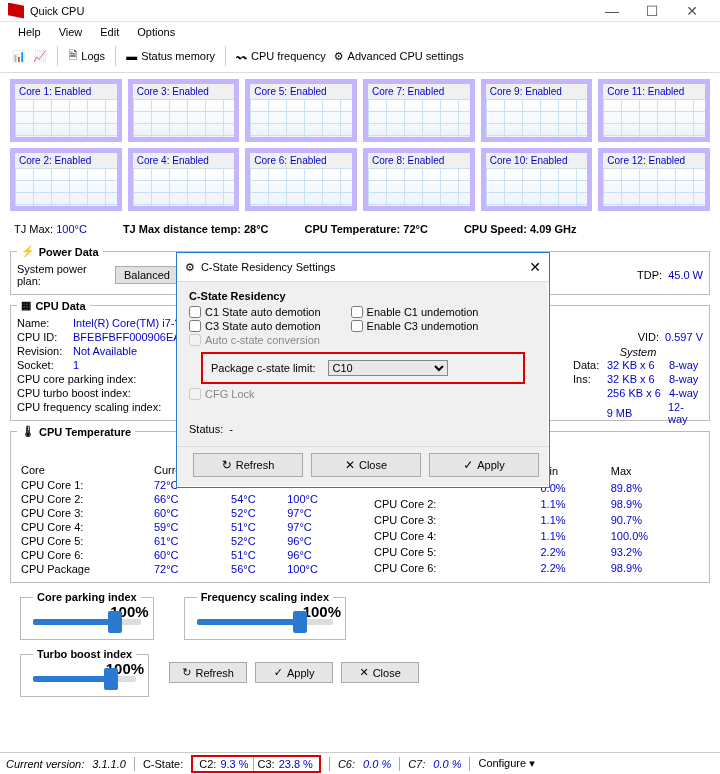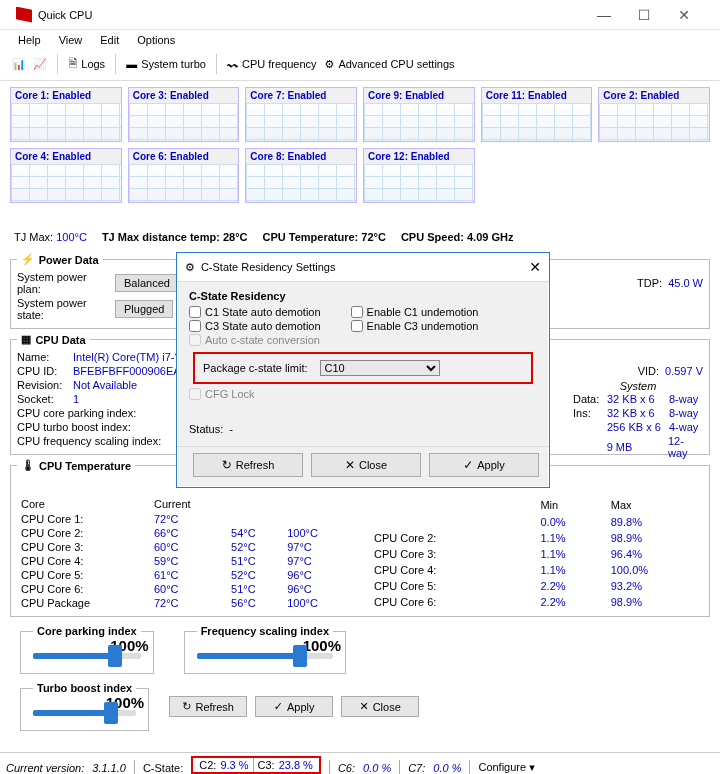--- a/index.html
+++ b/index.html
@@ -1,41 +1,41 @@
 <!DOCTYPE html>
 <html><head>
 <meta charset="utf-8">
 <style>
 * { box-sizing: border-box; margin: 0; padding: 0; font-family: "Segoe UI", Tahoma, sans-serif; font-size: 11px; }
 body { background: #fff; width: 720px; height: 774px; overflow: hidden; position: relative; color: #000; }
 
 
-.titlebar { height: 30px; display: flex; align-items: center; padding: 0 16px; border-bottom: 1px solid #e5e5e5; }
+.titlebar { height: 22px; display: flex; align-items: center; padding: 0 8px; border-bottom: 1px solid #e5e5e5; }
 .titlebar .icon { width: 16px; height: 16px; background: #c00; clip-path: polygon(0 0,100% 20%,100% 100%,0 80%); margin-right: 6px; }
 .titlebar .ttl { flex: 1; }
 .winbtn { width: 40px; text-align: center; color: #555; font-size: 14px; }
 
 
 .menubar { display: flex; gap: 18px; padding: 4px 18px 6px; }
 .menubar span { }
 
 
 .toolbar { display: flex; align-items: center; gap: 8px; padding: 2px 12px 6px; border-bottom: 1px solid #ddd; }
 .tbsep { width:1px; height:20px; background:#ccc; margin:0 2px;}
 .toolbar .tbitem { display:flex; align-items:center; gap:4px;}
 
 
 .coregrid { display: grid; grid-template-columns: repeat(6,1fr); gap: 6px; padding: 6px 10px; }
-.coretile { border:1px solid #c4b5fd;font-weight:bold; }
+.coretile { border:5px solid #c4b5fd; }
 .coretile .ch { background:#f0f0f0; color:#0000cc; padding:2px 4px; font-size:10px;}
 .coretile .cg { height:38px; background:linear-gradient(#fff,#eef4fb); position:relative;}
 .coretile .cg::before{content:"";position:absolute;inset:0;background-image:linear-gradient(#c9dff2 1px,transparent 1px),linear-gradient(90deg,#c9dff2 1px,transparent 1px);background-size:18px 12px;}
 
 
-.infoline { display:flex; gap:15px; padding:6px 14px; align-items:flex-start;margin-top:16px;}
+.infoline { display:flex; gap:36px; padding:6px 14px; align-items:flex-start;}
 .infoline b{font-weight:600;}
 .bluev{color:#0000cc;}
 
 
 fieldset { border:1px solid #bbb; margin:4px 10px; position:relative; padding:4px 6px 6px;}
 legend { font-weight:600; padding:0 4px; display:flex; align-items:center; gap:4px;}
 .row { display:flex; align-items:center; gap:6px; padding:1px 0; font-size:11px;}
 .lbl { width:92px;}
 .btn { border:1px solid #adadad; background:#e1e1e1; padding:2px 8px; font-size:11px;}
 .link { color:#0000cc;}
@@ -48,36 +48,36 @@
 .temp-table td { padding:1px 4px;}
 
 
 fieldset.slider { padding:10px 12px 14px;}
 .track { position:relative; height:6px; background:#ddd; border-radius:2px; margin-top:6px;}
 .fill { position:absolute; height:6px; background:#2a7ad1; border-radius:2px; left:0;}
 .thumb { position:absolute; width:14px; height:22px; background:#2a7ad1; border-radius:2px; top:-8px; transform:translateX(-50%);}
 .slider .val { position:absolute; right:4px; top:0px; font-size:15px; font-weight:600;}
 
 
-.statusbar { position:absolute; bottom:0; left:0; right:0; border-top:1px solid #ccc; height:22px; display:flex; align-items:flex-end; gap:8px; padding:0 6px; font-style:italic;}
+.statusbar { position:absolute; bottom:0; left:0; right:0; border-top:1px solid #ccc; height:22px; display:flex; align-items:center; gap:8px; padding:0 6px; font-style:italic;}
 .statusbar .sep{width:1px;height:14px;background:#aaa;}
 .statusbar .cst{font-style:normal;}
 .mark{border:2px solid #d00; padding:0 6px; display:inline-flex; align-items:center; gap:4px; height:18px; font-style:normal;}
 
 
 .modal { position:absolute; left:176px; top:252px; width:374px; border:1px solid #2a7ad1; background:#f0f0f0; box-shadow:0 0 0 1px #fff inset;}
 .modal .mtitle { background:#fff; display:flex; align-items:center; padding:6px 8px; gap:6px; border-bottom:1px solid #ddd;}
 .modal .mtitle .cls { margin-left:auto; font-size:14px;}
 .modal .mbody { padding:8px 12px 10px;}
 .modal .grp { font-weight:600; margin-bottom:4px;}
 .modal .cbrow { display:flex; gap:30px; margin:2px 0;}
 .modal label { display:flex; align-items:center; gap:4px; font-size:11px;}
 .modal input[type=checkbox]{width:12px;height:12px;}
 .modal .dis { color:#888;}
-.modal .pkg { border:2px solid #d00; padding:6px 8px; margin:6px 4px 4px; display:flex; align-items:center; gap:12px;}
+.modal .pkg { border:2px solid #d00; padding:6px 8px; margin:6px 12px 4px; display:flex; align-items:center; gap:12px;}
 .modal select { width:120px; font-size:11px; border:1px solid #888; background:#e8e8e8;}
 .modal .mbtns { display:flex; gap:8px; padding:6px 10px 10px; justify-content:flex-end; border-top:1px solid #ddd;}
 .modal .mbtn { flex:1; max-width:110px; border:1px solid #aaa; background:#e6e6e6; padding:4px 6px; display:flex; align-items:center; justify-content:center; gap:4px;}
 .modal .mbtn .ic{font-size:12px;}
 
 .bbtn { border:1px solid #aaa; background:#e6e6e6; padding:3px 10px; display:inline-flex; align-items:center; gap:4px; min-width:78px; justify-content:center;}
 
 .cache{ position:absolute; font-size:11px;}
 .cache .h{font-style:italic; text-align:center;}
 </style>
@@ -98,36 +98,40 @@
   <span>Edit</span>
   <span>Options</span>
 </div>
 
 <div class="toolbar">
   <span class="tbitem">📊</span>
   <span class="tbitem">📈</span>
   <span class="tbsep"></span>
   <span class="tbitem">🗎 <span>Logs</span></span>
   <span class="tbsep"></span>
-  <span class="tbitem">▬ <span>System turbo</span></span>
+  <span class="tbitem">▬ <span>Status memory</span></span>
   <span class="tbsep"></span>
   <span class="tbitem">〰 <span>CPU frequency</span></span>
   <span class="tbitem">⚙ <span>Advanced CPU settings</span></span>
 </div>
 
 <div class="coregrid" id="coregrid">
     <div class="coretile">
       <div class="ch">Core 1: Enabled</div>
       <div class="cg"></div>
     </div>
     <div class="coretile">
       <div class="ch">Core 3: Enabled</div>
       <div class="cg"></div>
     </div>
     <div class="coretile">
+      <div class="ch">Core 5: Enabled</div>
+      <div class="cg"></div>
+    </div>
+    <div class="coretile">
       <div class="ch">Core 7: Enabled</div>
       <div class="cg"></div>
     </div>
     <div class="coretile">
       <div class="ch">Core 9: Enabled</div>
       <div class="cg"></div>
     </div>
     <div class="coretile">
       <div class="ch">Core 11: Enabled</div>
       <div class="cg"></div>
@@ -139,20 +143,24 @@
     <div class="coretile">
       <div class="ch">Core 4: Enabled</div>
       <div class="cg"></div>
     </div>
     <div class="coretile">
       <div class="ch">Core 6: Enabled</div>
       <div class="cg"></div>
     </div>
     <div class="coretile">
       <div class="ch">Core 8: Enabled</div>
+      <div class="cg"></div>
+    </div>
+    <div class="coretile">
+      <div class="ch">Core 10: Enabled</div>
       <div class="cg"></div>
     </div>
     <div class="coretile">
       <div class="ch">Core 12: Enabled</div>
       <div class="cg"></div>
     </div>
   </div>
 
 <div class="infoline">
   <span><span>TJ Max:</span> <span class="bluev">100°C</span></span>
@@ -161,24 +169,20 @@
   <span><b>CPU Speed:</b> <b>4.09 GHz</b></span>
 </div>
 
 <fieldset>
   <legend>⚡ <span>Power Data</span></legend>
   <div class="row">
       <span class="lbl">System power plan:</span>
       <button class="btn">Balanced</button>
   <span style="margin-left:auto">TDP:</span> 
       <span class="bluev">45.0 W</span>
-    </div>
-  <div class="row">
-      <span class="lbl">System power state:</span>
-      <button class="btn">Plugged</button>
     </div>
 </fieldset>
 
 <fieldset style="position:relative;">
   <legend>▦ <span>CPU Data</span></legend>
   <div class="row">
       <span style="width:50px">Name:</span>
       <span class="link">Intel(R) Core(TM) i7-?</span>
     </div>
   <div class="row">
@@ -303,21 +307,21 @@
           <tr>
             <td>CPU Core 2:</td>
             <td></td>
             <td class="bluev">1.1%</td>
             <td class="bluev">98.9%</td>
           </tr>
           <tr>
             <td>CPU Core 3:</td>
             <td></td>
             <td class="bluev">1.1%</td>
-            <td class="bluev">96.4%</td>
+            <td class="bluev">90.7%</td>
           </tr>
           <tr>
             <td>CPU Core 4:</td>
             <td></td>
             <td class="bluev">1.1%</td>
             <td class="bluev">100.0%</td>
           </tr>
           <tr>
             <td>CPU Core 5:</td>
             <td></td>

